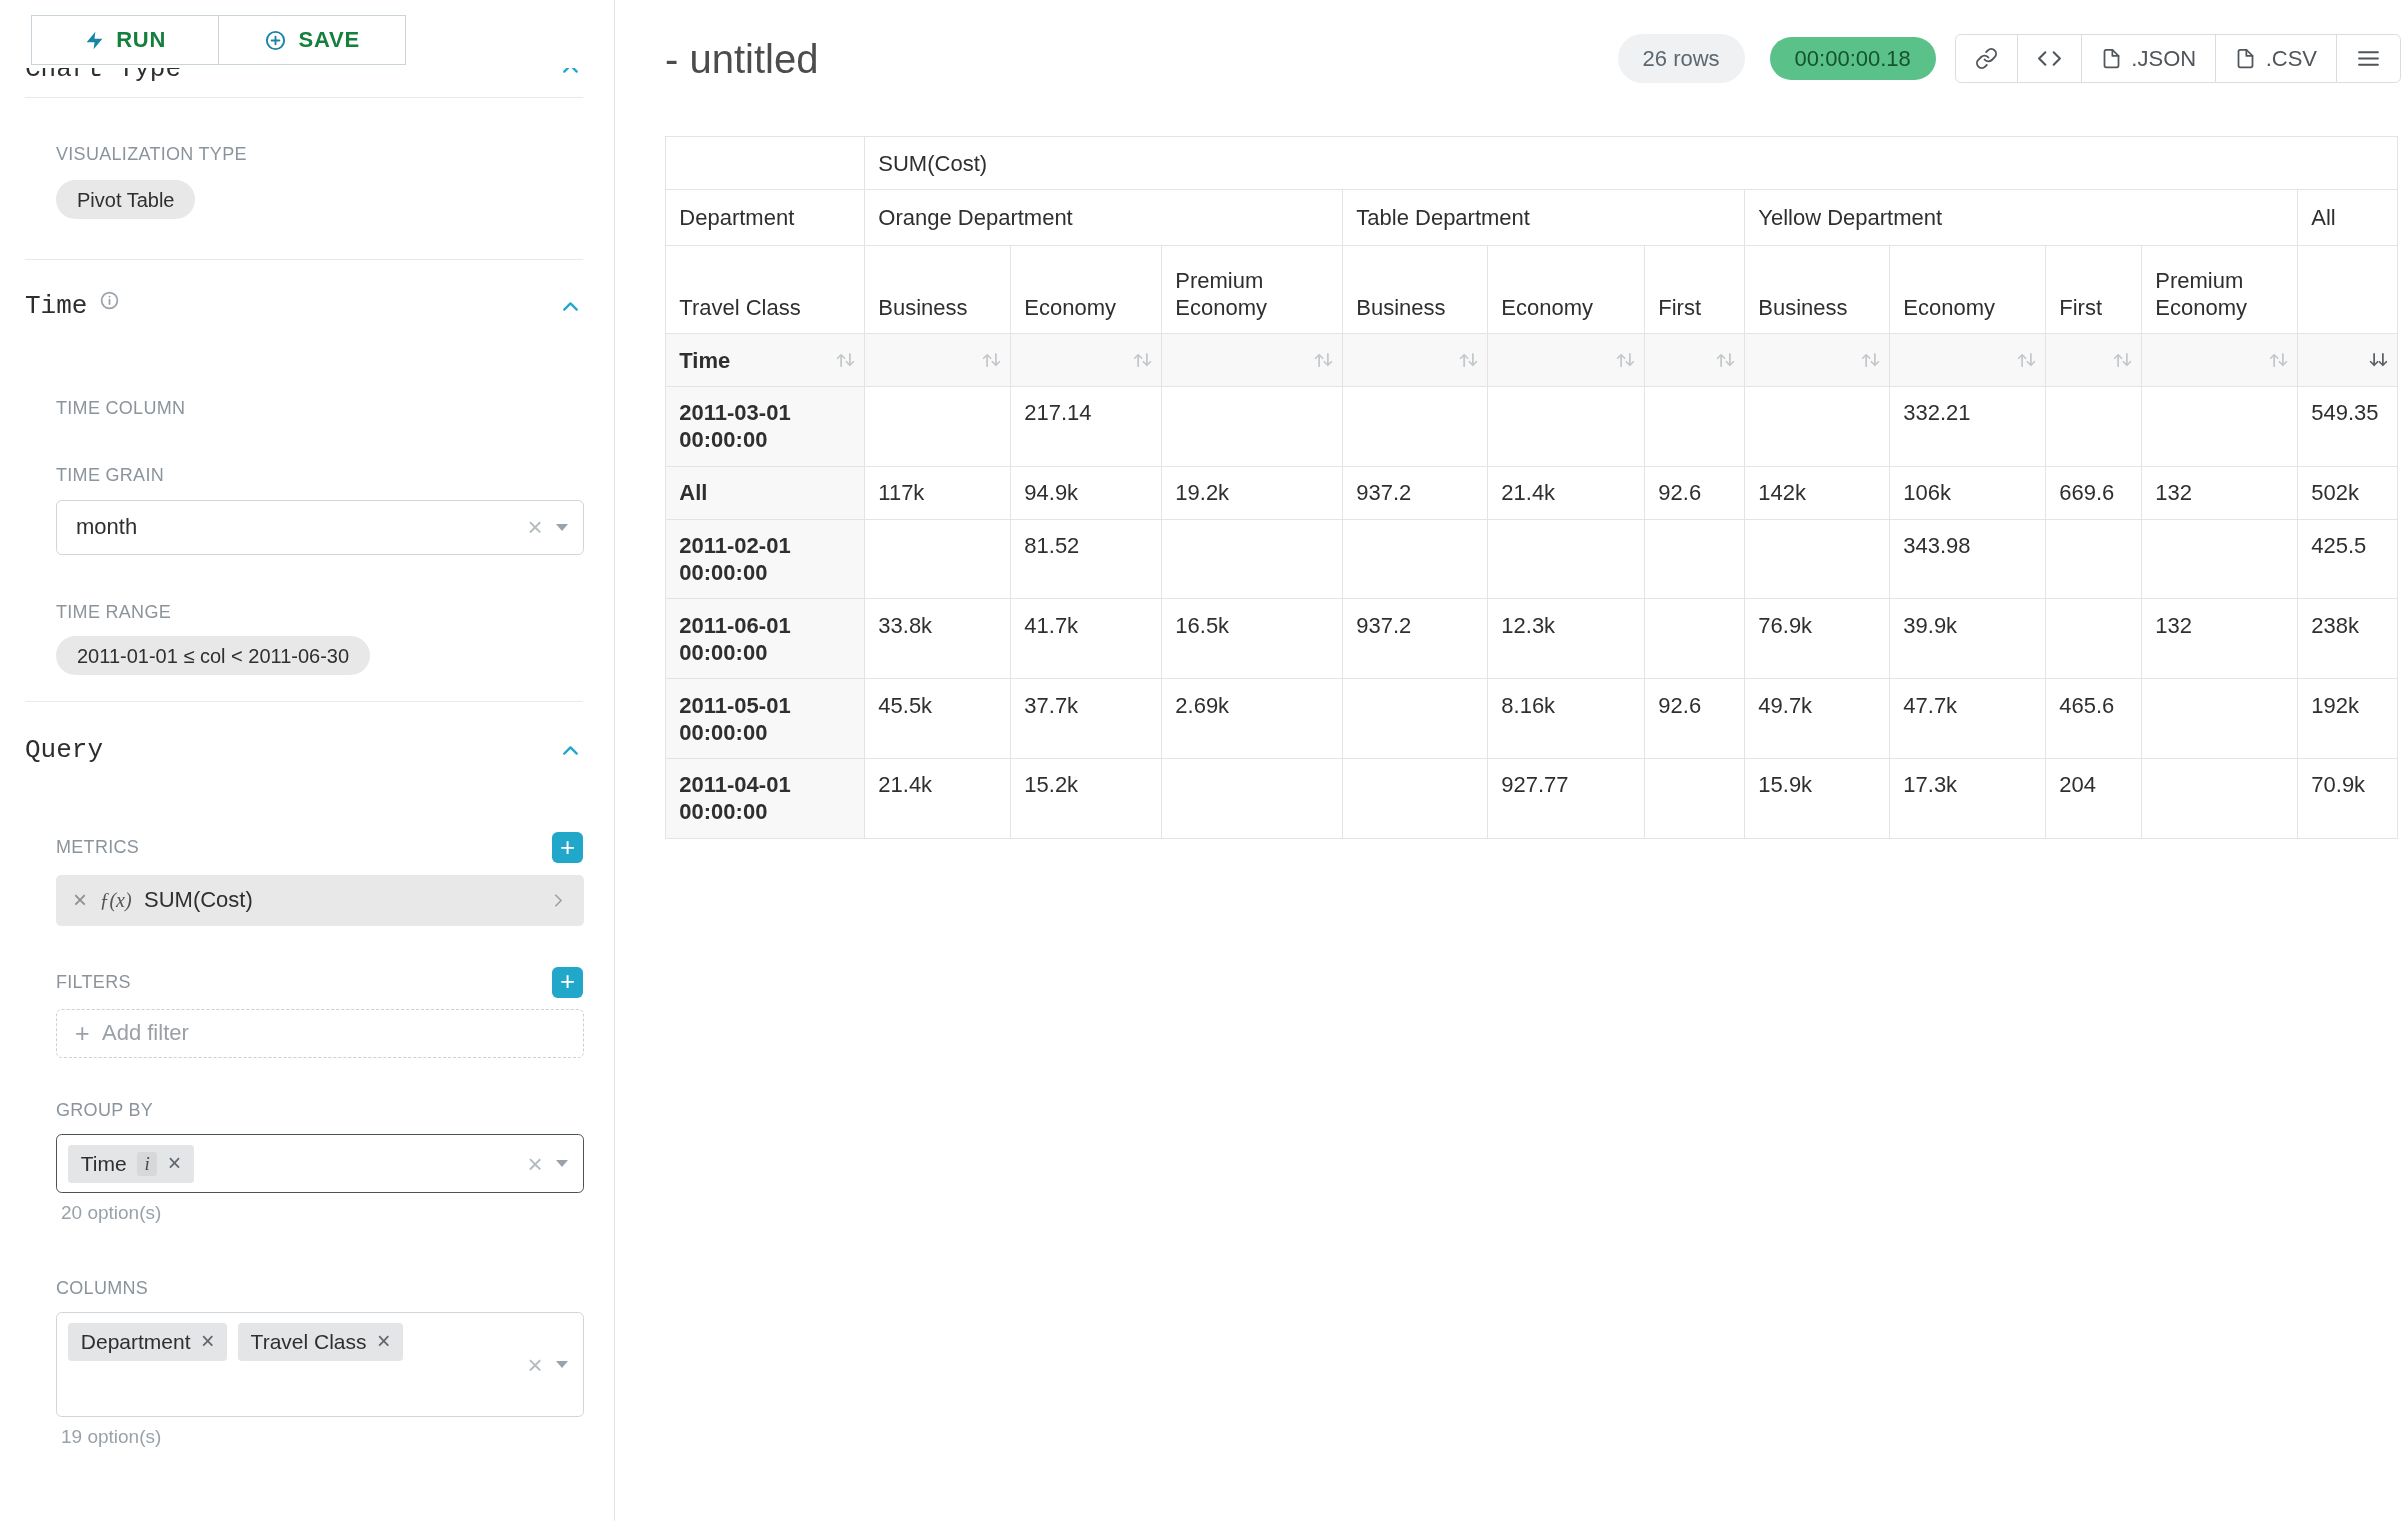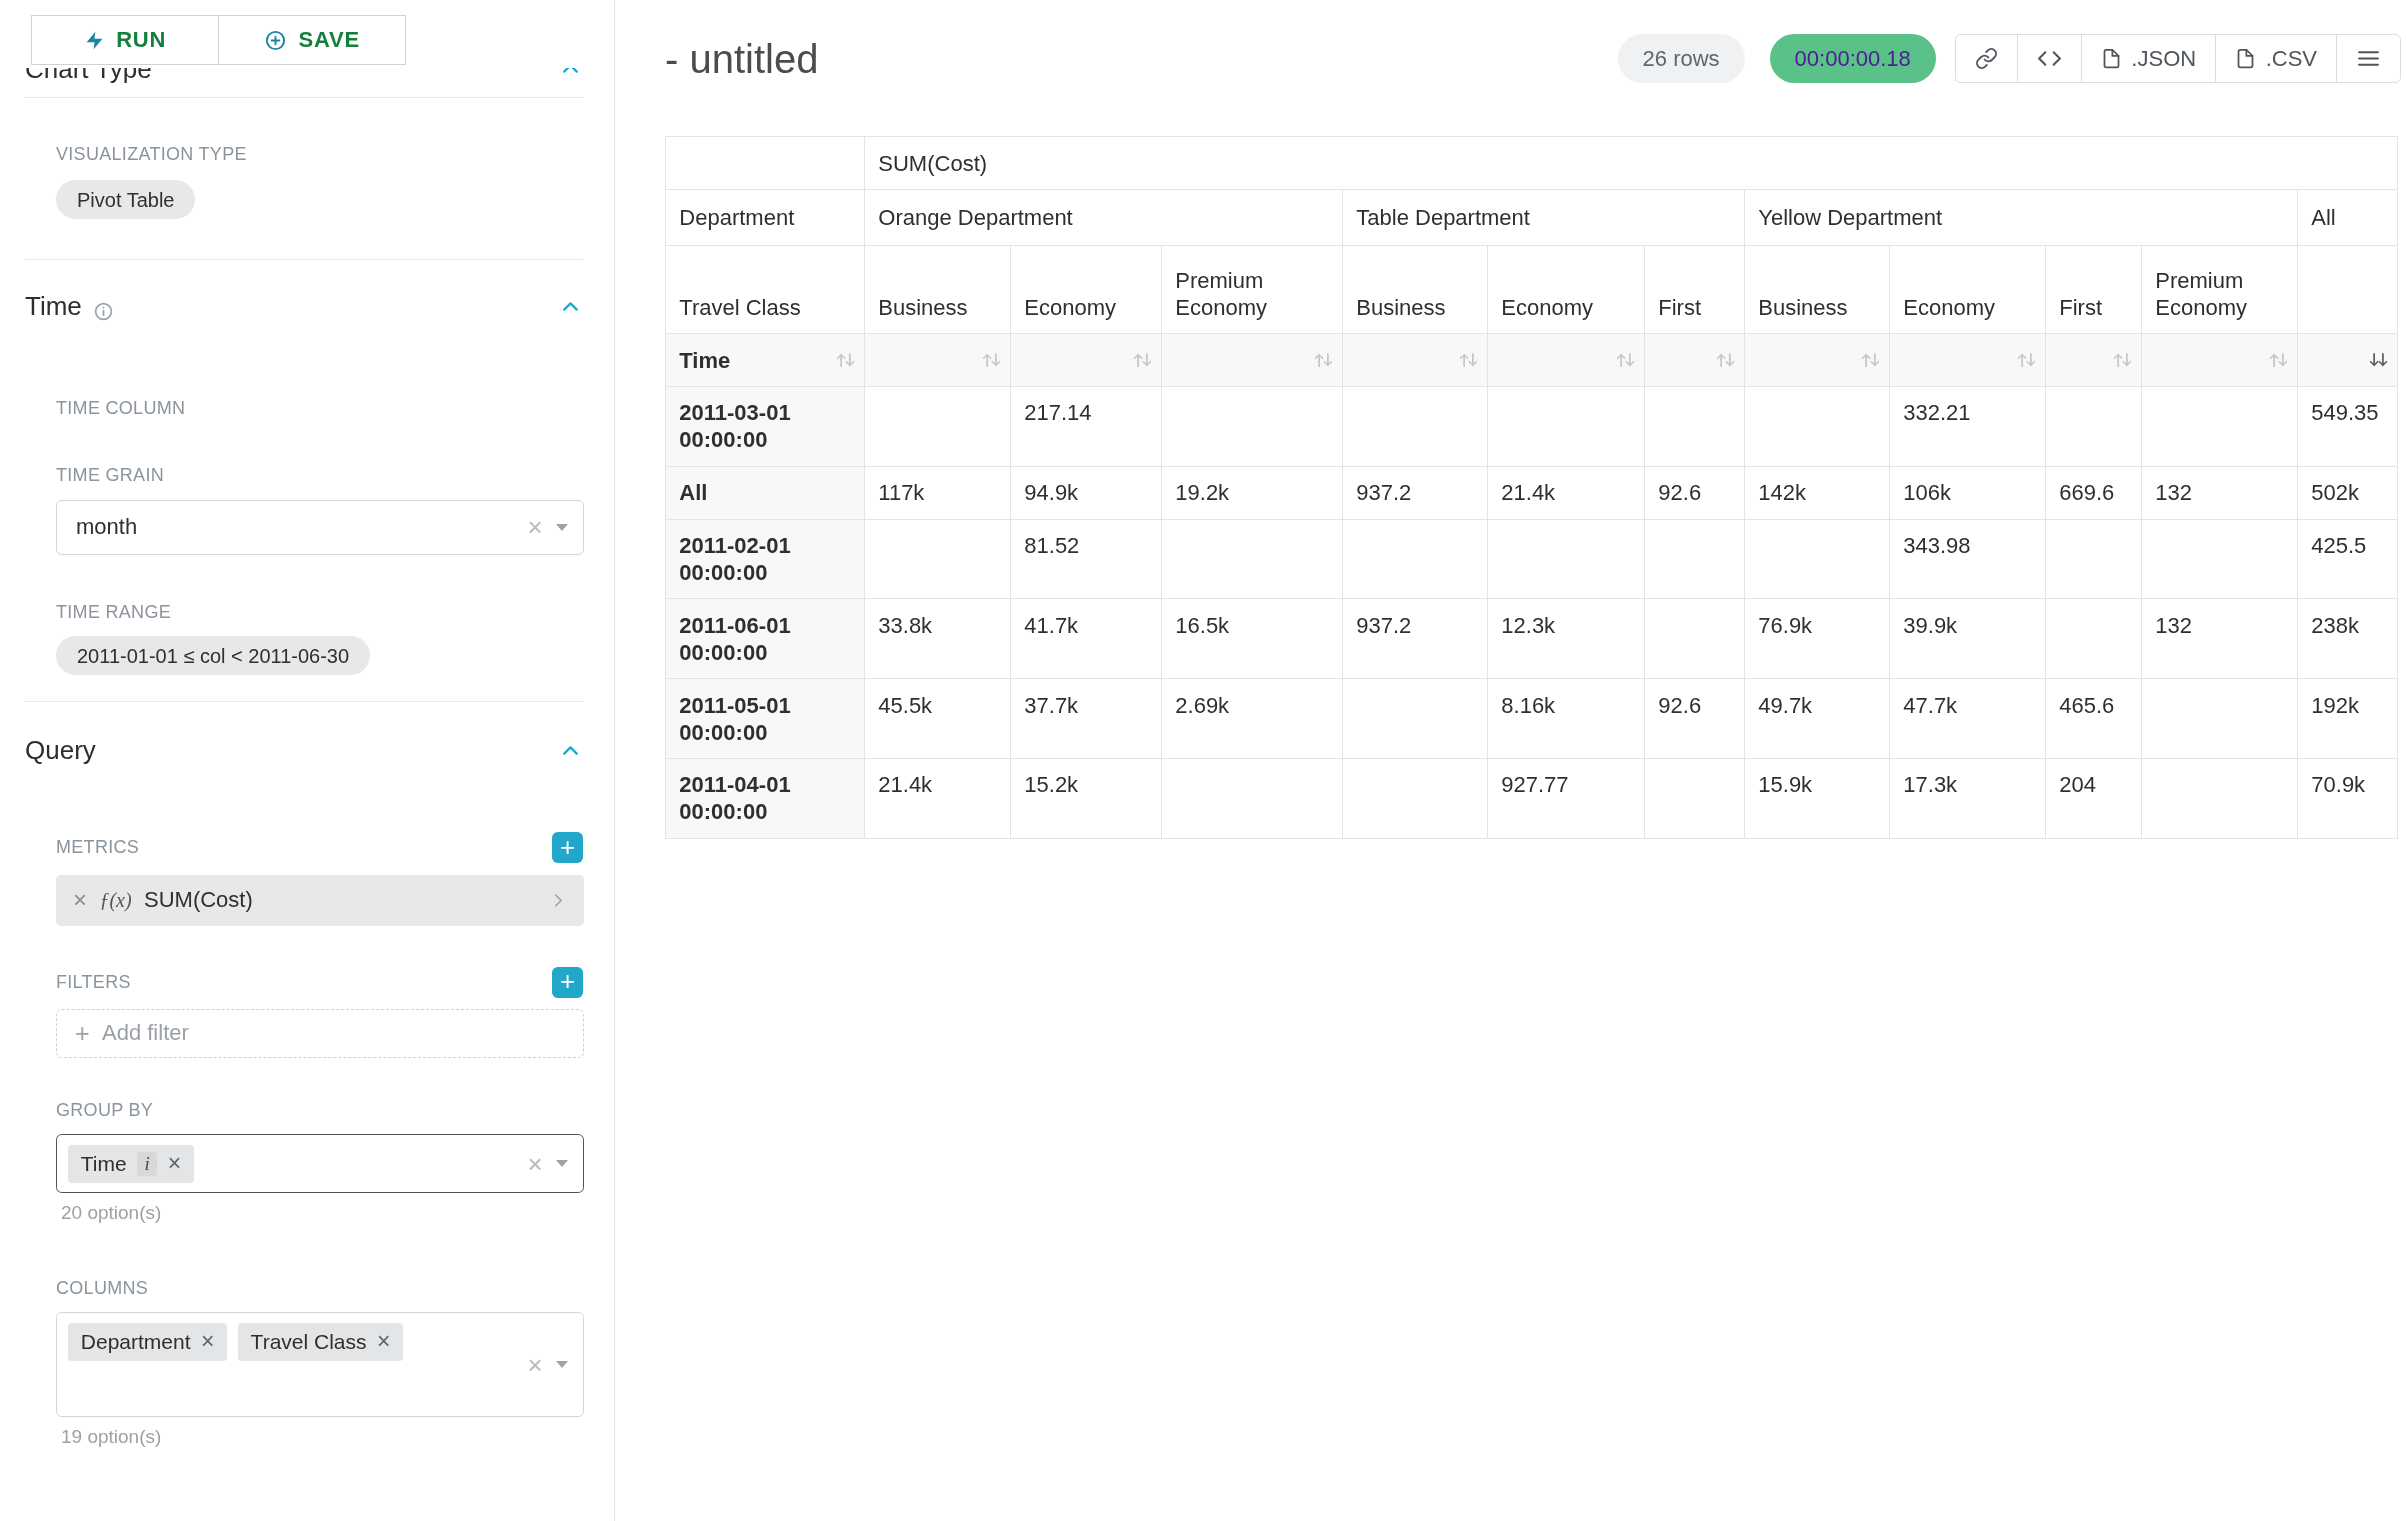--- a/index.html
+++ b/index.html
@@ -13,21 +13,21 @@
   .sidebar-header { position:absolute; top:0; left:0; width:100%; height:68px; background:#fff;
     z-index:4; padding:15px 0 0 31px; display:flex; }
   .hbtn { height:50px; width:188px; display:flex; align-items:center; justify-content:center; gap:11.4px;
     background:#fff; border:1px solid #c9d5da; color:#15803d; font-size:22px; font-weight:600;
     letter-spacing:0.8px; font-family:inherit; cursor:pointer; }
   .hbtn + .hbtn { margin-left:-1px; }
   .hbtn svg { display:block; }
 
   .section-heading { display:flex; justify-content:space-between; align-items:center;
     font-size:26px; line-height:32px; color:#2e2e2e; font-weight:500; margin:0; }
-  .section-heading .heading-left { display:flex; align-items:flex-end; gap:11.4px; }
+  .section-heading .heading-left { display:flex; align-items:flex-start; gap:11.4px;font-family:Liberation Mono, monospace; }
   .clipped { margin-top:3.8px; }
   .divider { height:1px; background:#e9e9e9; }
   .d-a { margin-top:12.4px; } .d-b { margin-top:40px; } .d-c { margin-top:26px; }
   .h-time { margin-top:30px; } .h-query { margin-top:32px; }
 
   .ctl-label { margin-left:31px; font-size:18px; letter-spacing:0.3px; color:#8b949c; line-height:21px; }
   .l-viz { margin-top:46px; } .l-tcol { margin-top:76px; } .l-tgrain { margin-top:46px; }
   .l-trange { margin-top:47px; } .l-group { margin-top:42px; } .l-cols { margin-top:54px; }
 
   .label-row { margin-left:31px; margin-top:41px; display:flex; justify-content:space-between; align-items:center; }
@@ -76,22 +76,22 @@
   .icon-gray { stroke:#9aa3ab; fill:none; stroke-width:2; stroke-linecap:round; stroke-linejoin:round; }
 
   
   .main { position:absolute; left:616px; top:0; right:0; bottom:0; padding:34px 5px 0 49px; background:#fff; }
   .main-header { display:flex; align-items:center; }
   .title { margin:0; font-size:40px; line-height:48px; font-weight:400; color:#4c4c4c; flex:none; }
   .spacer { flex:1; }
   .toolbar { display:flex; align-items:center; }
   .badge-rows { height:49px; display:flex; align-items:center; padding:0 25px; background:#f0f1f2;
     border-radius:25px; font-size:22px; color:#5c6770; }
-  .badge-timer { height:49px; display:flex; align-items:center; padding:0 25px; border-radius:25px;
-    font-size:22px; color:#4c1d95; margin-left:25px; }
+  .badge-timer { height:43px; display:flex; align-items:center; padding:0 25px; border-radius:25px;
+    font-size:22px; color:#14532d; margin-left:25px; }
   .btn-group { display:flex; margin-left:19px; }
   .tbtn { height:49px; border:1px solid #dadde0; background:#fff; display:flex; align-items:center;
     gap:9.5px; padding:0 19px; font-size:22px; color:#4f565c; margin-left:-1px; cursor:pointer; font-family:inherit; }
   .tbtn:first-child { border-radius:5.7px 0 0 5.7px; margin-left:0; }
   .tbtn:last-child { border-radius:0 5.7px 5.7px 0; }
   .tbtn svg { stroke:#4f565c; fill:none; stroke-width:2; stroke-linecap:round; stroke-linejoin:round; display:block; }
 
   
   .pivot { border-collapse:collapse; table-layout:fixed; width:1731px; margin-top:53px;
     font-size:22px; color:#2f2f2f; }

